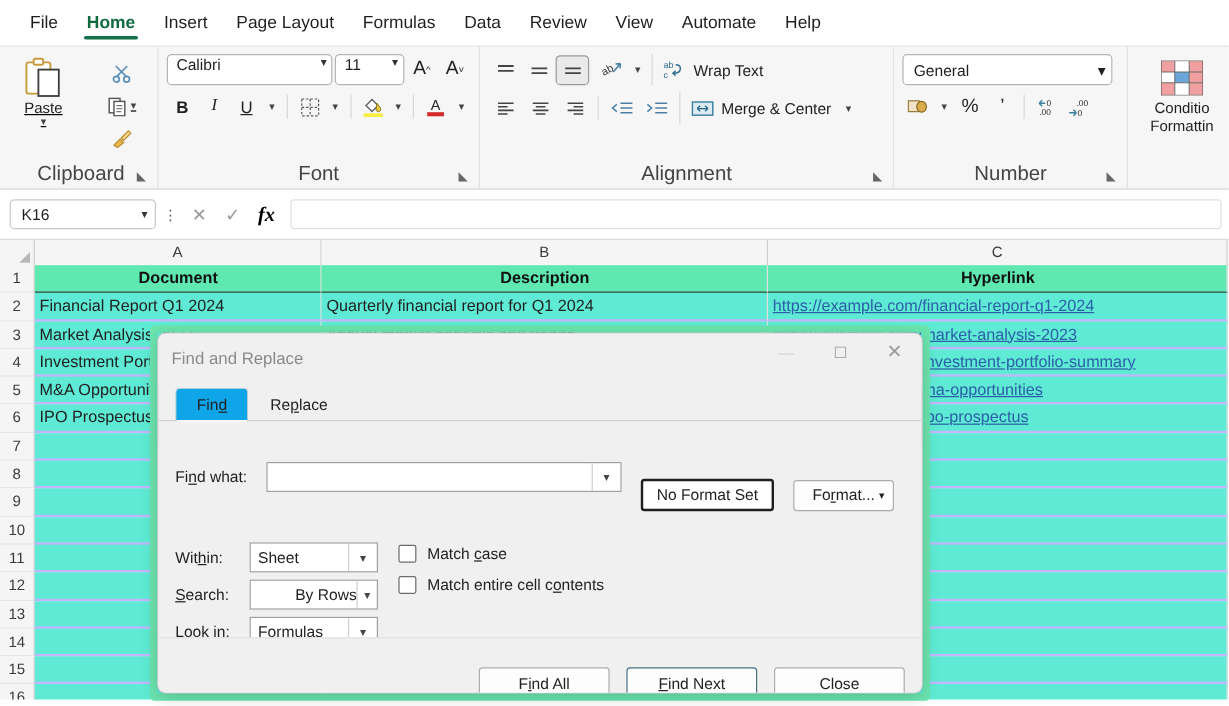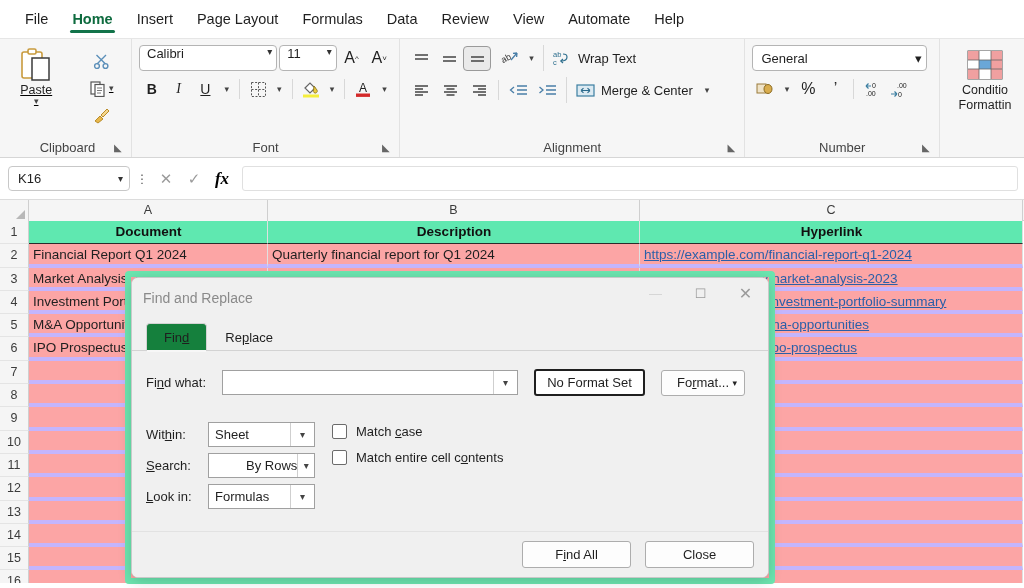--- a/index.html
+++ b/index.html
@@ -57,21 +57,21 @@
     flex-direction: column;
     justify-content: flex-start;
     padding: 6px 7px 0 7px;
     border-right: 1px solid #e2e2e2;
   }
   .rgroup:last-child { border-right: none; }
   .rgroup-label {
     position: absolute;
     bottom: 2px; left: 0; right: 0;
     text-align: center;
-    font-size: 13px;
+    font-size: 17px;
     color: #444;
   }
   .dlg-launcher {
     position: absolute;
     bottom: 3px; right: 5px;
     width: 12px; height: 12px;
     color: #666;
     font-size: 10px;
     line-height: 12px;
   }
@@ -211,28 +211,28 @@
     width:29px; min-width:29px;
     text-align:center;
     font-size:12.5px; color:#3b3b3b;
     background:#f5f5f5;
     border-right:1px solid #cfcfcf;
     border-bottom:1px solid #e4e4e4;
     line-height: 23.3px;
   }
   .cell {
     border-right:1px solid #e0e0e0;
-    border-bottom:4px solid #c4b5fd;
+    border-bottom:2px solid #c4b5fd;
     font-size: 13.5px;
     color:#1f1f1f;
     line-height: 22px;
     padding: 0 3px 0 4px;
     white-space: nowrap;
     overflow: hidden;
-    background:#fca5a5;
+    background:#5eead4;
   }
   .cell.hdr {
     background: var(--hdr, #5fe8b0);
     font-weight: bold;
     text-align:center;
     border-bottom: 1px solid #2b2b2b;
     color:#111;
   }
   .cell.link {
     color: #2b5fa8;
@@ -293,21 +293,21 @@
   }
   .dtab {
     font-size: 13px; color:#1f1f1f;
     padding: 6px 17px 6px 17px;
     border: 1px solid transparent;
     border-bottom: none;
     position: relative; z-index:2;
     background: transparent;
   }
   .dtab.active {
-    background: #15803d;
+    background: #0ea5e9;
     border-color: #d3d3d3;
     border-radius: 4px 4px 0 0;
   }
   .dtab.active::after{
     content:""; position:absolute; left:0; right:0; bottom:-1px; height:2px; background:#f7f7f7;
   }
   .dtab u { text-decoration: underline; }
 
   #dlg-body { padding: 0 14px; background:#f0f0f0; height: 228px; position:relative; }
 
@@ -333,20 +333,21 @@
 
   .btn {
     background: #fdfdfd;
     border: 1px solid #adadad;
     border-radius: 3px;
     font-size: 13px; color:#1f1f1f;
     height: 26px;
     display:flex; align-items:center; justify-content:center;
     padding: 0 8px;
     white-space:nowrap;
+    margin-top:30px;
   }
   .btn.strong { border: 2px solid #1f1f1f; background:#fff; }
   .btn u { text-decoration: underline; }
 
   #noformat-btn { width: 111px; margin-left: 16px; height: 27px; }
   #format-btn { width: 84px; margin-left: 16px; height: 26px; display:flex; align-items:center; justify-content:center; position:relative; }
   #format-btn .sp { font-size:9px; position:absolute; right:7px; color:#222; }
 
   .opts { display:flex; margin-top: 26px; }
   .opts-left { width: 186px; }
@@ -853,15 +854,18 @@
 
     <div class="btn" id="options-btn">
       <span>Op<u>t</u>ions &lt;&lt;</span>
     </div>
   </div>
 
   <div id="dlg-footer">
     <div class="btn fbtn">
         <span>F<u>i</u>nd All</span>
       </div>
+    <div class="btn fbtn default">
+        <span><u>F</u>ind Next</span>
+      </div>
     <div class="btn fbtn">Close</div>
   </div>
 </div>
 
 </body></html>

